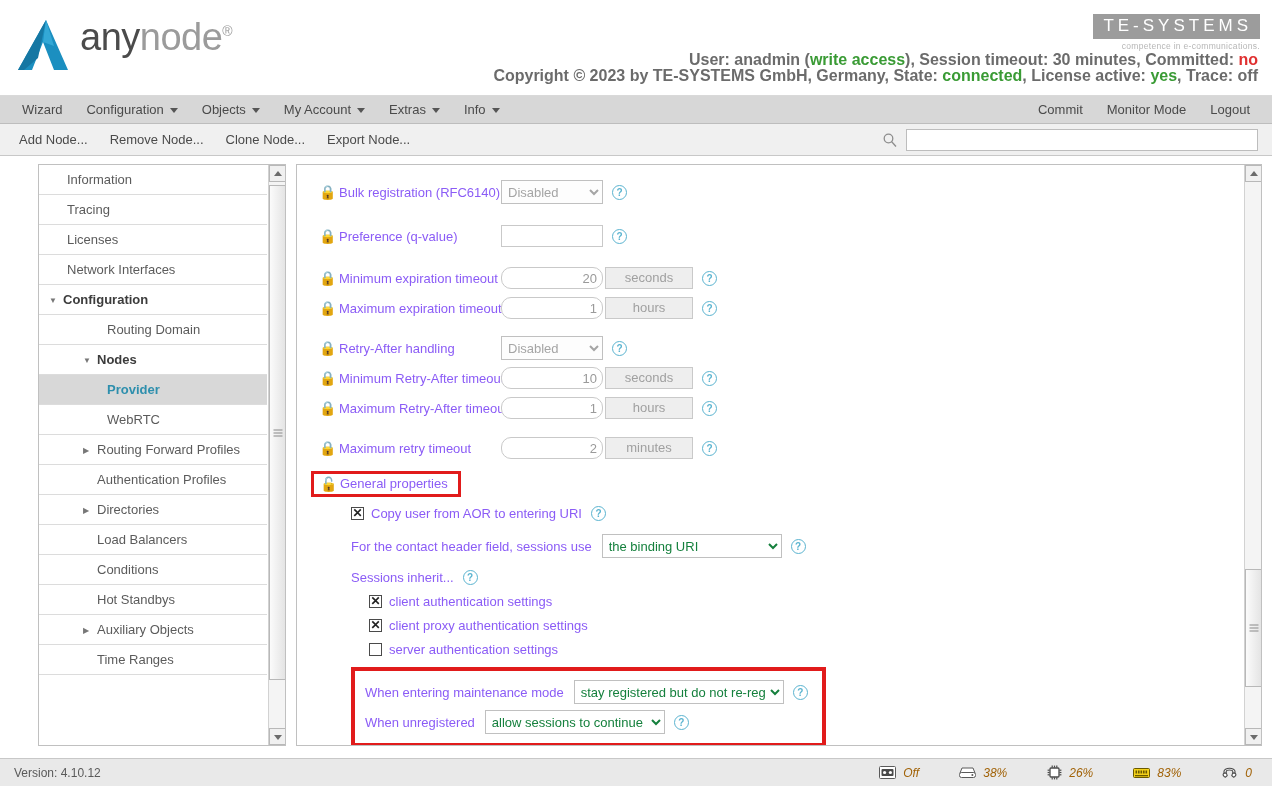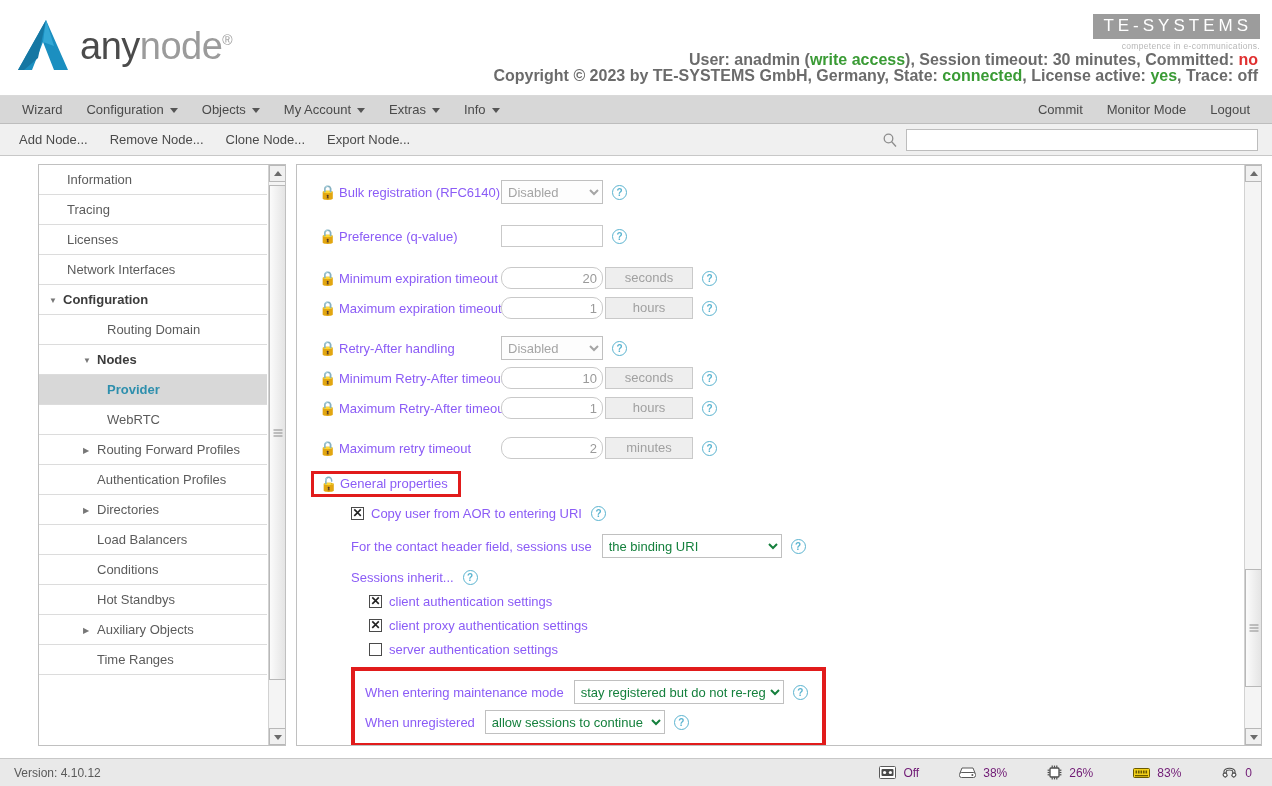--- a/index.html
+++ b/index.html
@@ -12,21 +12,21 @@
     background: #fff;
     overflow: hidden;
   }
   #app { position: relative; width: 1272px; height: 786px; background:#fff; }
 
   
   .header {
     position: relative; height: 96px; background: #fff;
     border-bottom: 1px solid #d9d9d9;
   }
-  .logo-wrap { position: absolute; left: 16px; top: 16px; display: flex; align-items: center; }
+  .logo-wrap { position: absolute; left: 16px; top: 16px; display: flex; }
   .logo-mark { width: 60px; height: 60px; }
   .logo-text { font-size: 38px; color: #4b4b4b; letter-spacing: -0.5px; margin-left: 4px; position: relative; }
   .logo-text .dim { color: #9b9b9b; }
   .logo-text .reg { font-size: 14px; vertical-align: super; color: #9b9b9b; }
 
   .brand { position: absolute; right: 12px; top: 14px; text-align: right; }
   .brand-box {
     background: #9c9c9c; color: #fff; font-size: 17px; letter-spacing: 4px;
     padding: 2px 8px 3px 10px; display: inline-block; font-weight: 400;
   }
@@ -152,21 +152,21 @@
 
   
   .statusbar {
     position: absolute; left: 0; bottom: 0; width: 1272px; height: 28px;
     background: #e9e9e9; border-top: 1px solid #c8c8c8;
     display: flex; align-items: center; font-size: 12px; color: #5a5a5a;
   }
   .statusbar .version { padding-left: 14px; }
   .statusbar .sp { flex: 1; }
   .stat { display: flex; align-items: center; gap: 7px; padding: 0 20px; height: 100%; }
-  .stat .v { color: #701a75; }
+  .stat .v { color: #a16207; font-style: italic; }
 </style>
 </head>
 <body>
 
 <div id="app">
 
   <div class="header">
     <div class="logo-wrap">
       <svg class="logo-mark" viewBox="0 0 60 60">
         <polygon points="30,4 52,54 38,54 27,26 16,54 2,54" fill="#1b8fc0"></polygon>

